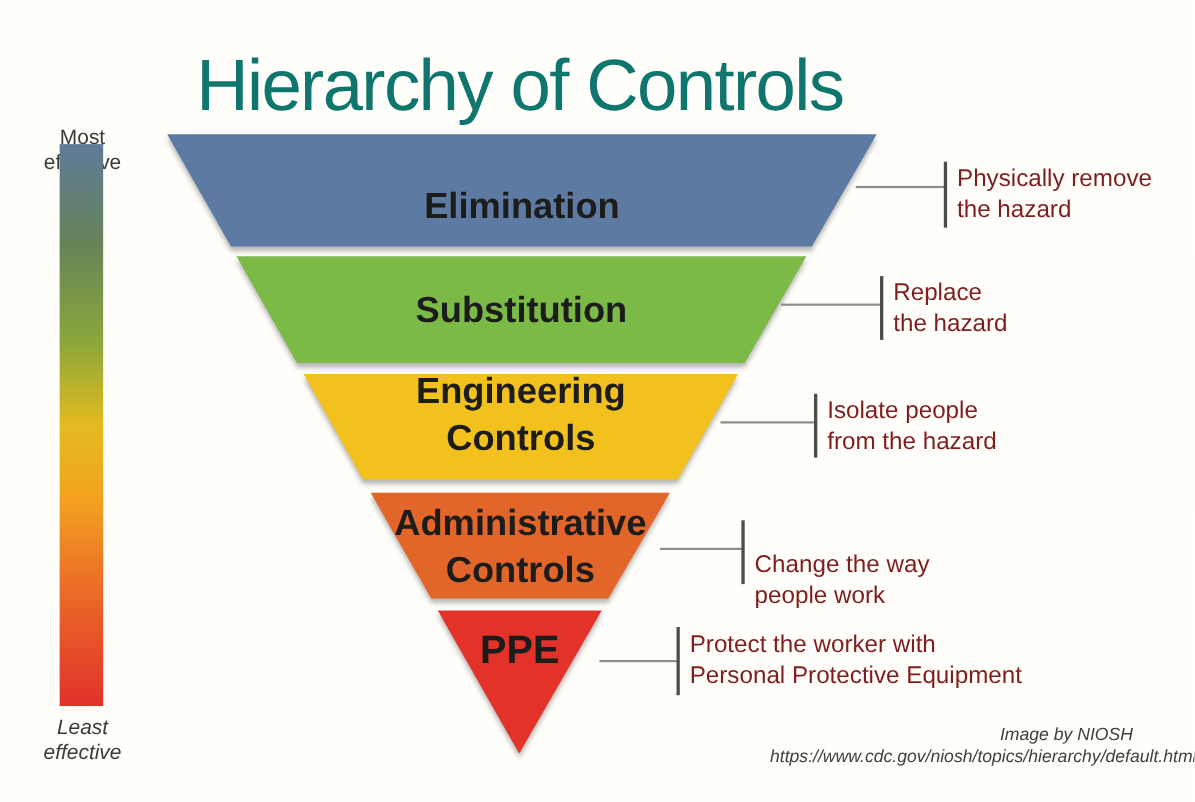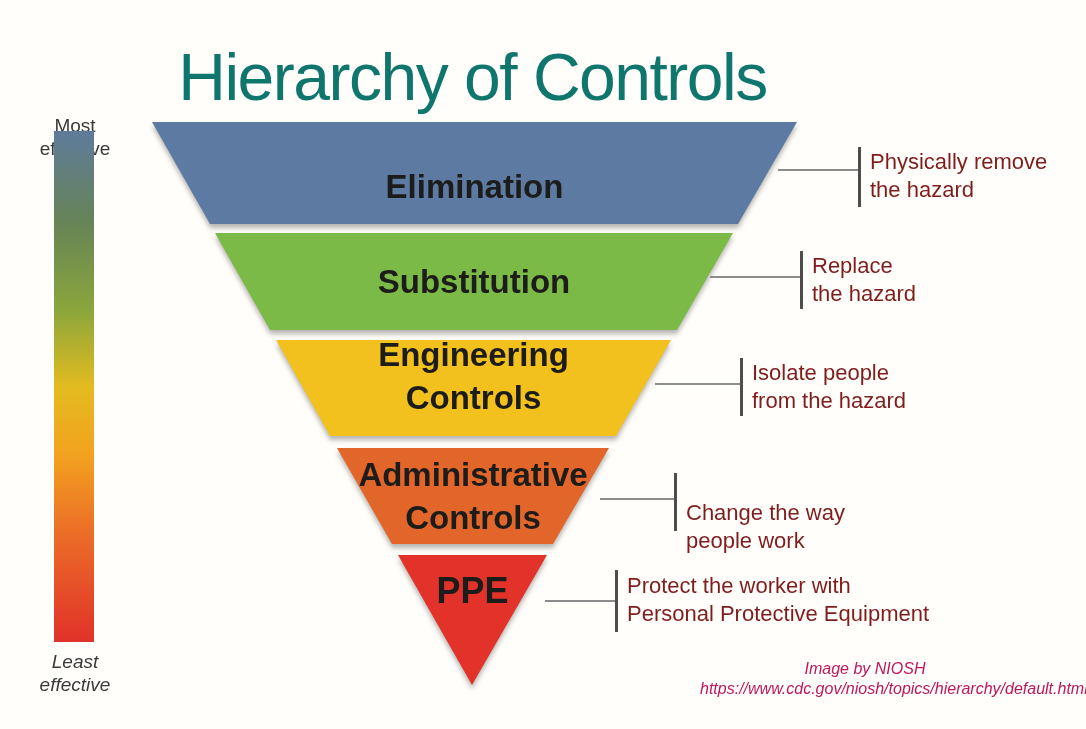--- a/index.html
+++ b/index.html
@@ -45,22 +45,22 @@
   
   .conn-line{position:absolute;height:2px;background:#8c8c8c;}
   .conn-bar{position:absolute;width:3px;background:#4d4d4d;}
   .annot-text{
     position:absolute;font-size:22px;line-height:28px;color:#7f1d1d;
     white-space:nowrap;
   }
   .annot-text span{display:block;}
   
   .credit{
-    position:absolute;text-align:center;font-style:italic;
-    font-size:16px;color:#be185d;white-space:nowrap;
+    position:absolute;text-align:right;font-style:italic;
+    font-size:16px;color:#404040;white-space:nowrap;
   }
   .credit.attribution{left:700px;top:660px;width:330px;}
   .credit.url{left:700px;top:680px;width:378px;}
 </style>
 </head>
 <body>
 
 <div class="canvas">
 
   <div class="title">Hierarchy of Controls</div>

